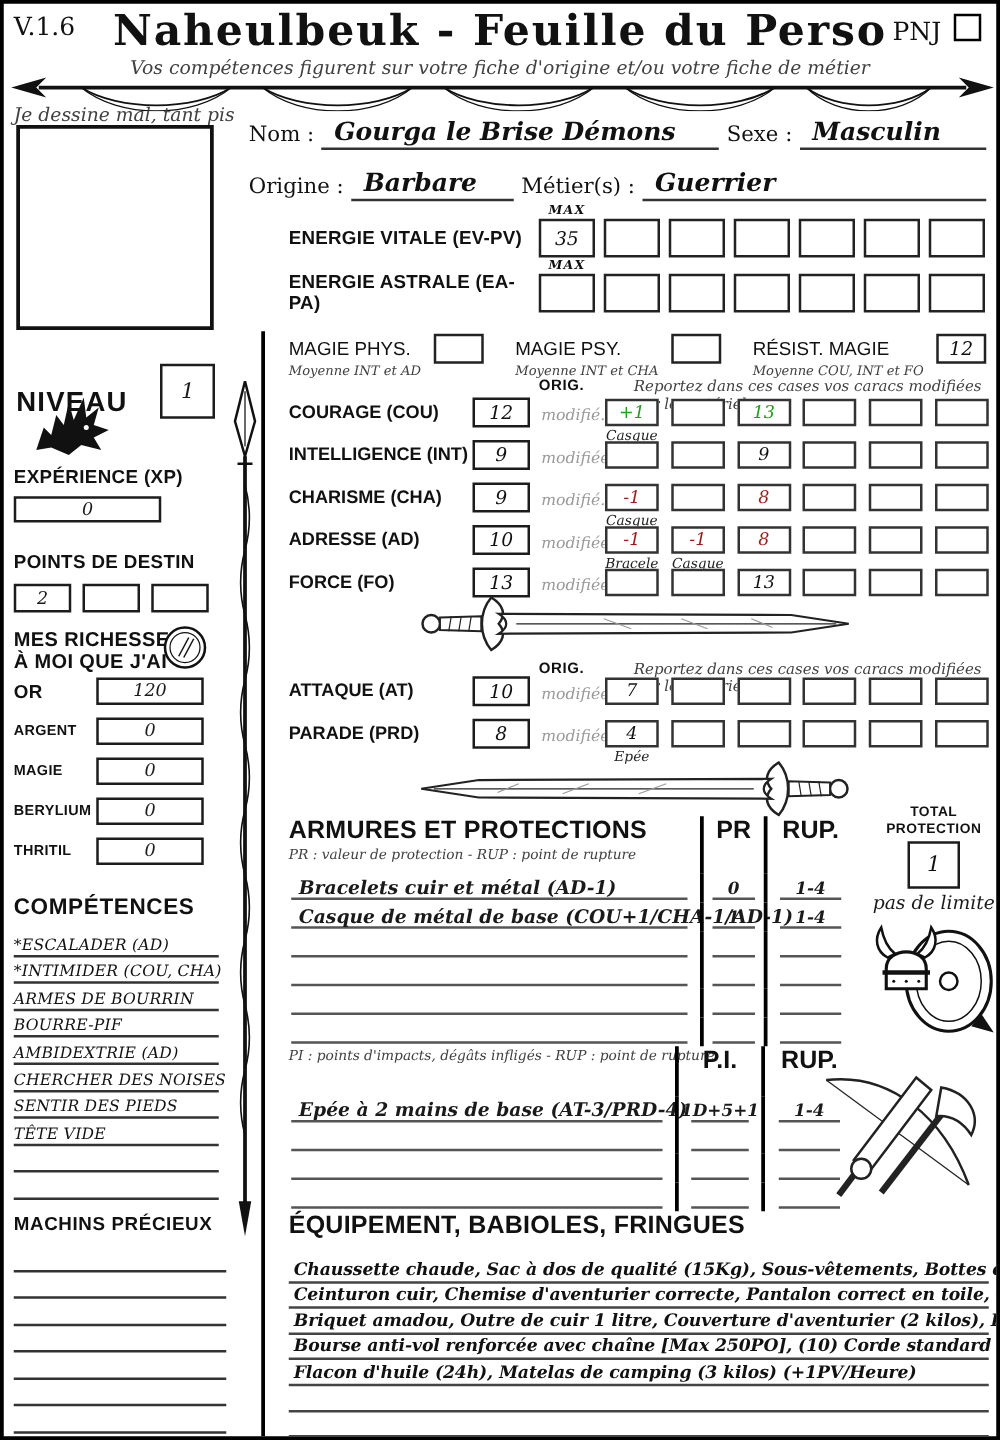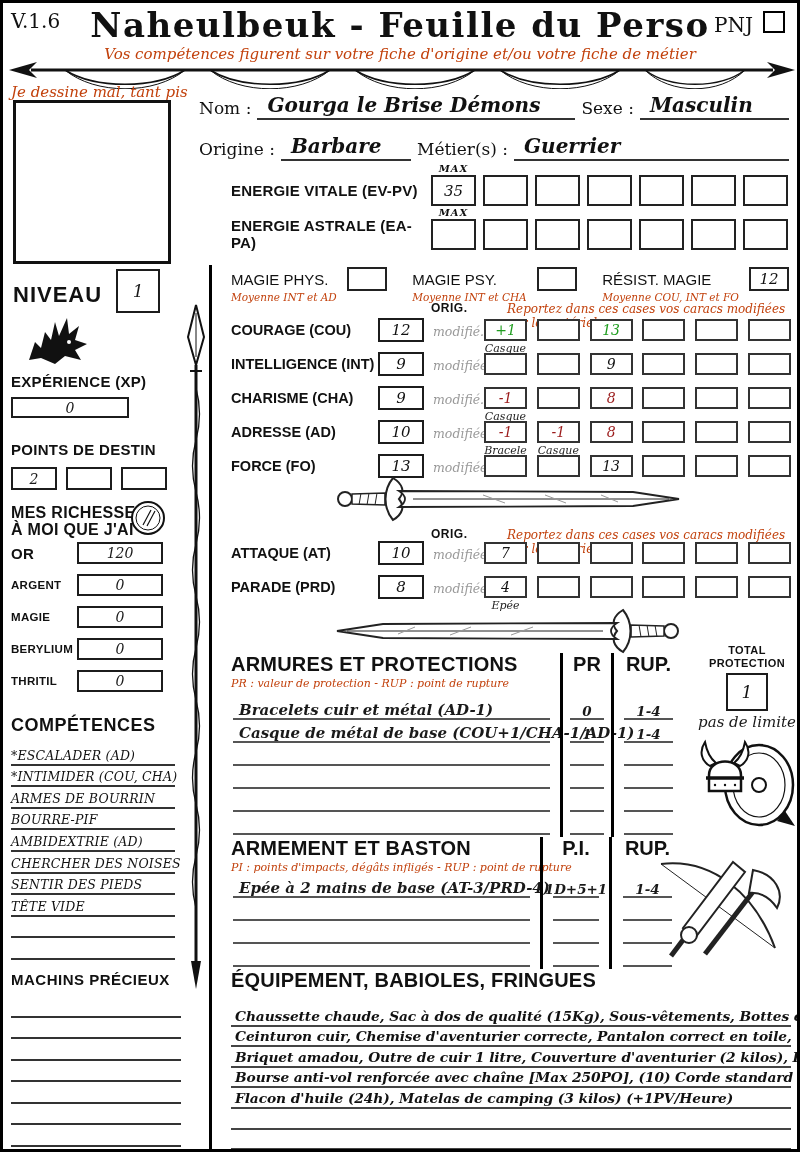--- a/index.html
+++ b/index.html
@@ -6,40 +6,40 @@
   *{ margin:0; padding:0; box-sizing:border-box; }
   html,body{ background:#e8e8e8; }
   .page{
     position:relative; width:800px; height:1152px; margin:0 auto;
     background:#fff; border:3px solid #000; overflow:hidden;
     font-family:"Liberation Sans", sans-serif; color:var(--ink);
   }
   
   .hand{ font-family:"DejaVu Serif", serif; font-style:italic; color:#1a1a1a; }
   .serif{ font-family:"DejaVu Serif", serif; }
-  .note{ font-family:"DejaVu Serif", serif; font-style:italic; color:#c2410c; }
+  .note{ font-family:"DejaVu Serif", serif; font-style:italic; color:#404040; }
   .hd{ font-weight:bold; letter-spacing:.3px; }
   .box{ border:2.5px solid #1c1c1c; background:#fff; display:flex; align-items:center; justify-content:center; }
   .uline{ border-bottom:2px solid var(--line); }
   svg{ display:block; }
 
   
   .version{ position:absolute; left:8px; top:6px; font-size:20px; }
   .title{ position:absolute; left:0; right:0; top:2px; text-align:center;
           font-family:"DejaVu Serif", serif; font-weight:bold; font-size:34px; letter-spacing:1.5px; }
   .subtitle{ position:absolute; left:0; right:0; top:42px; text-align:center; font-size:15px; }
   .pnj-label{ position:absolute; right:44px; top:10px; font-size:20px; }
   .pnj-box{ position:absolute; right:12px; top:8px; width:22px; height:22px; border:2.5px solid #000; }
   .divider{ position:absolute; left:2px; top:56px; }
 
   
   .portrait-caption{ position:absolute; left:8px; top:80px; font-size:15px; }
   .portrait{ position:absolute; left:10px; top:97px; width:158px; height:164px; border:3px solid #111; background:#fff; }
   .side-divider{ position:absolute; left:206px; top:262px; width:3px; height:886px; background:#000; }
-  .niveau{ position:absolute; left:10px; top:266px; display:flex; align-items:center; gap:14px; }
+  .niveau{ position:absolute; left:10px; top:288px; display:flex; align-items:flex-end; gap:26px; }
   .niveau .hd{ font-size:22px; letter-spacing:1px; padding-top:8px; }
   .niveau .box{ width:44px; height:44px; font-size:17px; }
   .dragon{ position:absolute; left:22px; top:305px; }
   .side-spear{ position:absolute; left:178px; top:300px; }
   .xp{ position:absolute; left:8px; top:370px; }
   .xp .hd{ font-size:15px; }
   .xp .box{ width:118px; height:21px; margin-top:7px; font-size:14px; }
   .destin{ position:absolute; left:8px; top:438px; }
   .destin .hd{ font-size:15px; }
   .destin-row{ display:flex; gap:9px; margin-top:9px; }
@@ -728,21 +728,20 @@
         <path d="M43 33 C 52 28 54 18 48 9 C 46 20 42 26 37 30 Z" fill="#fff" stroke="#111" stroke-width="2"></path>
         <circle cx="18" cy="52" r="1.2" fill="#111"></circle>
           <circle cx="28" cy="52" r="1.2" fill="#111"></circle>
           <circle cx="38" cy="52" r="1.2" fill="#111"></circle>
       </svg>
     </div>
   </div>
 
   <div class="tbl tbl-weap">
     <div class="t-head">
-      <span class="t-title">ARMEMENT ET BASTON</span>
       <span class="t-note note">PI : points d'impacts, dégâts infligés - RUP : point de rupture</span>
     </div>
     <div class="t-colhead">P.I.</div>
     <div class="t-colhead">RUP.</div>
     <div style="display:contents">
       
     
         <div class="t-cell t-name">
           <span class="uline"></span>
           <span class="val hand">Epée à 2 mains de base (AT-3/PRD-4)</span>

